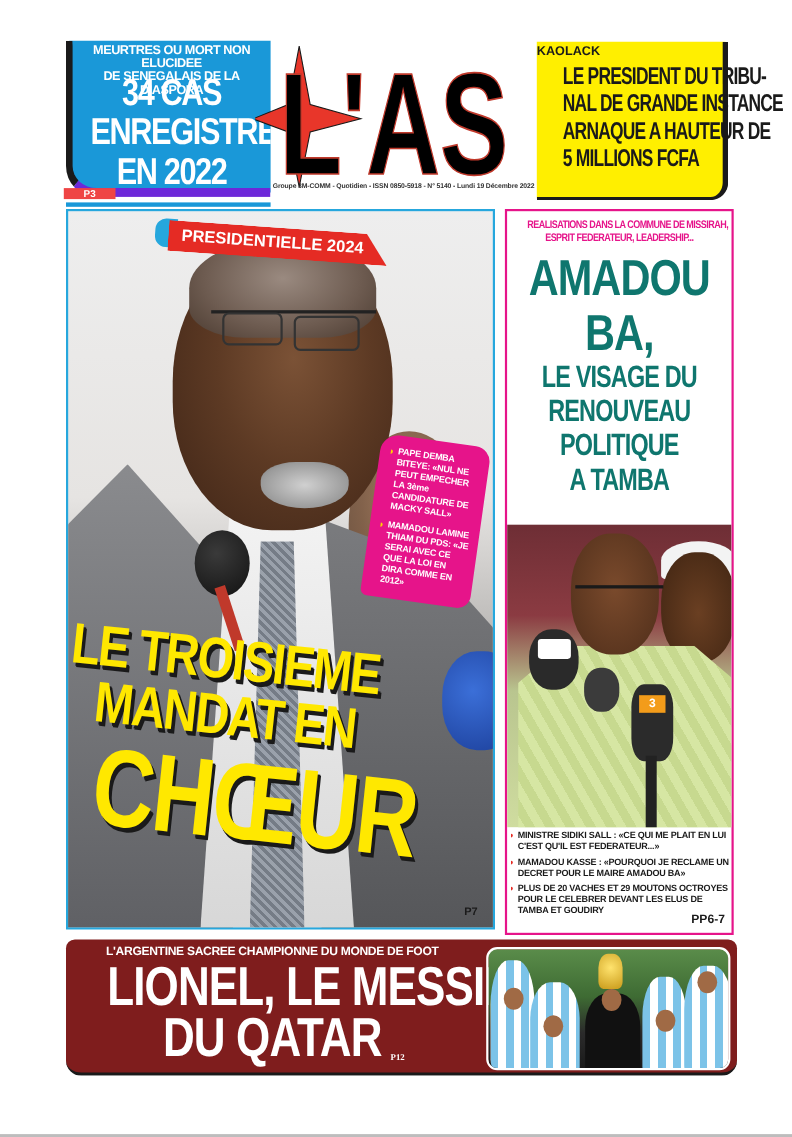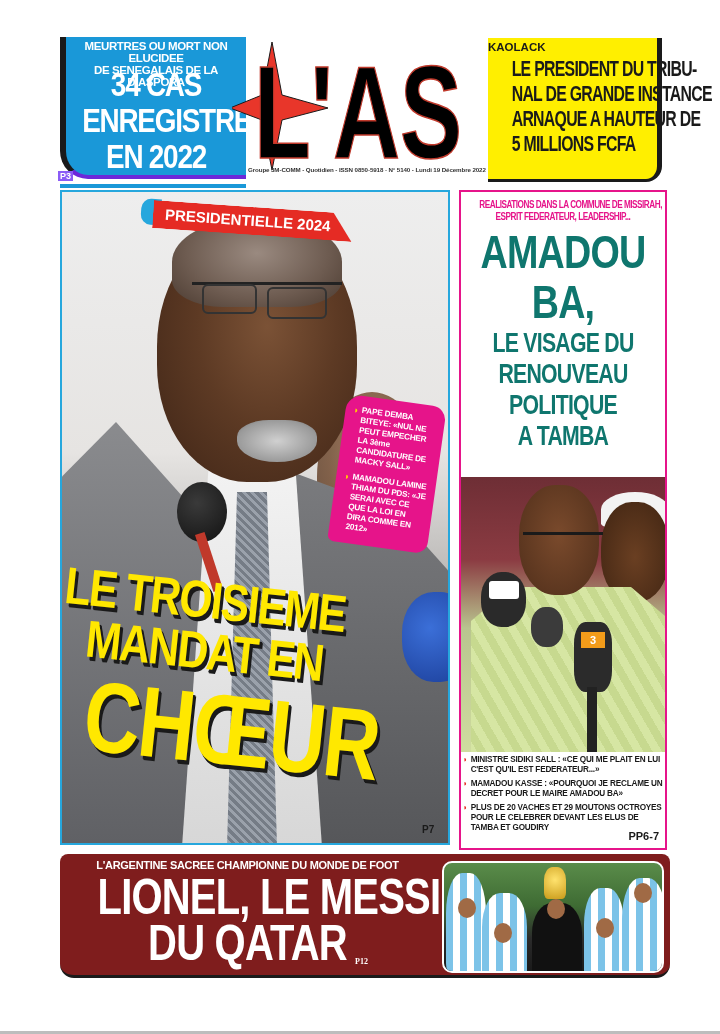--- a/index.html
+++ b/index.html
@@ -2,35 +2,35 @@
 <html><head>
   <meta charset="utf-8">
   <style>
     * { box-sizing: border-box; margin: 0; padding: 0; }
     html, body { width: 720px; height: 1034px; background: #ffffff; overflow: hidden; }
     body { position: relative; font-family: "Liberation Sans", sans-serif; }
 
     
     .tl-box {
       position: absolute; left: 60px; top: 37px; width: 186px; height: 142px;
-      background: #1a98d8; border-left: 6px solid #1a1a1a; border-bottom: 4px solid #6d28d9;
+      background: #1a98d8; border-left: 6px solid #1a1a1a; border-bottom: 8px solid #6d28d9;
       border-bottom-left-radius: 28px; overflow: hidden;
     }
     .tl-kicker {
       position: absolute; left: 0; top: 3px; width: 100%; text-align: center;
       color: #fff; font-weight: 700; font-size: 11.5px; line-height: 12px; letter-spacing: -0.4px;
     }
     .tl-head {
       position: absolute; left: 0; top: 29px; width: 100%; text-align: center;
       color: #fff; font-weight: 700; font-size: 34px; line-height: 36px; letter-spacing: -1.5px;
       transform: scaleX(0.82); transform-origin: center top;
     }
     .tl-page {
       position: absolute; left: 58px; top: 171px; color: #fff; font-size: 9px; font-weight: 700;
-      background: #8b5cf6; padding: 0 2px; line-height: 10px;
+      background: #ef4444; padding: 0 18px; line-height: 10px;
     }
     .tl-under { position: absolute; left: 60px; top: 184px; width: 186px; height: 4px; background: #1a98d8; }
 
     
     .logo { position: absolute; left: 232px; top: 40px; width: 230px; height: 130px; }
     .masthead-line {
       position: absolute; left: 248px; top: 166px; width: 230px; text-align: center;
       font-size: 6.2px; font-weight: 700; color: #333; letter-spacing: -0.1px; white-space: nowrap;
     }
 

